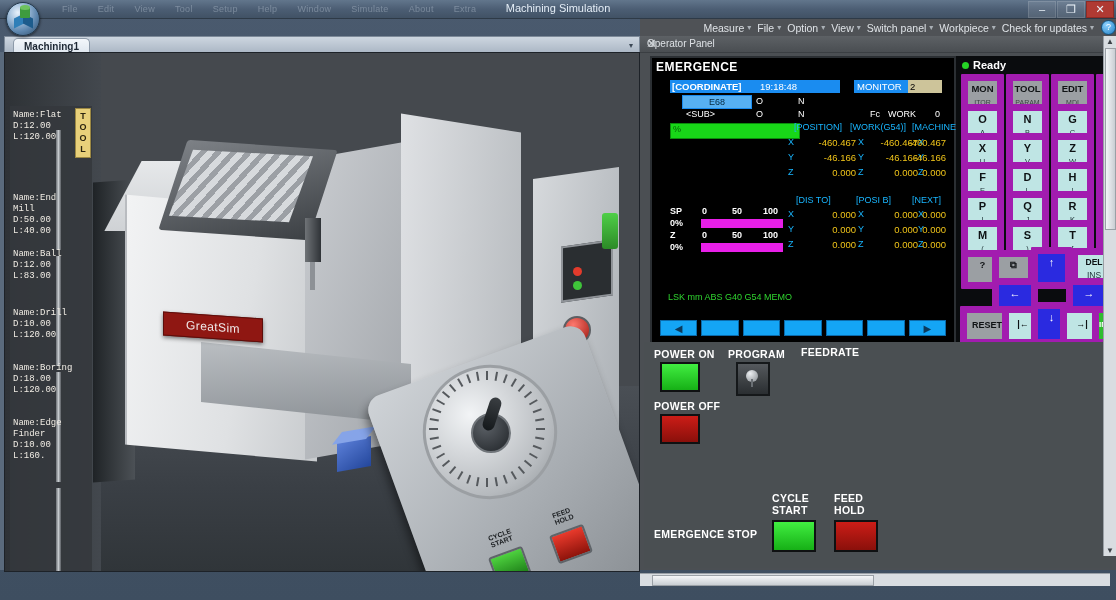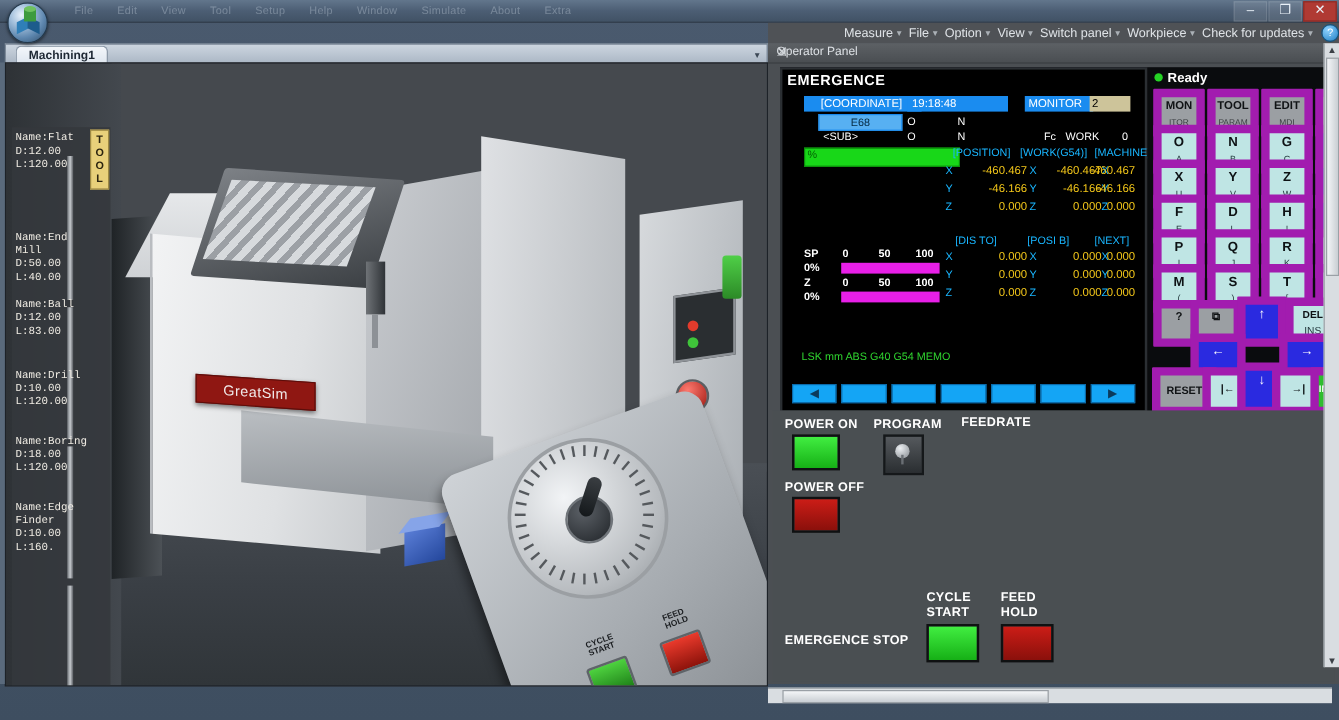--- a/index.html
+++ b/index.html
@@ -225,20 +225,21 @@
       <span>Edit</span>
       <span>View</span>
       <span>Tool</span>
       <span>Setup</span>
       <span>Help</span>
       <span>Window</span>
       <span>Simulate</span>
       <span>About</span>
       <span>Extra</span>
     </div>
+    <div class="apptitle">Machining Simulation</div>
     <div class="winbtns">
       <b>–</b>
       <b>❐</b>
       <b class="cl">✕</b>
     </div>
   </div>
 
   <div class="menubar">
     <span class="mi">Measure</span>
     <span class="cv">▾</span>
@@ -374,21 +375,21 @@
     <div class="dockhdr">
       <span>Operator Panel</span>
       <span class="pin">⇲</span>
       <span class="xx">✕</span>
     </div>
 
     <div class="cnc">
       <div class="cnc-brand">EMERGENCE</div>
       <div class="lcd">
 
-        <div class="hb" style="left:10px;top:2px;width:84px;padding-left:14px;">[COORDINATE]</div>
+        <div class="hb" style="left:10px;top:2px;width:84px;padding-left:2px;font-weight:bold;">[COORDINATE]</div>
         <div class="hb" style="left:96px;top:2px;width:80px;padding-left:4px;">19:18:48</div>
         <div class="hb" style="left:194px;top:2px;width:54px;padding-left:3px;">MONITOR</div>
         <div class="hb tan" style="left:248px;top:2px;width:32px;padding-left:2px;">2</div>
 
         <div class="e68">E68</div>
         <div class="lw" style="left:96px;top:18px;">O</div>
         <div class="lw" style="left:138px;top:18px;">N</div>
 
         <div class="lw" style="left:26px;top:31px;">&lt;SUB&gt;</div>
         <div class="lw" style="left:96px;top:31px;">O</div>

